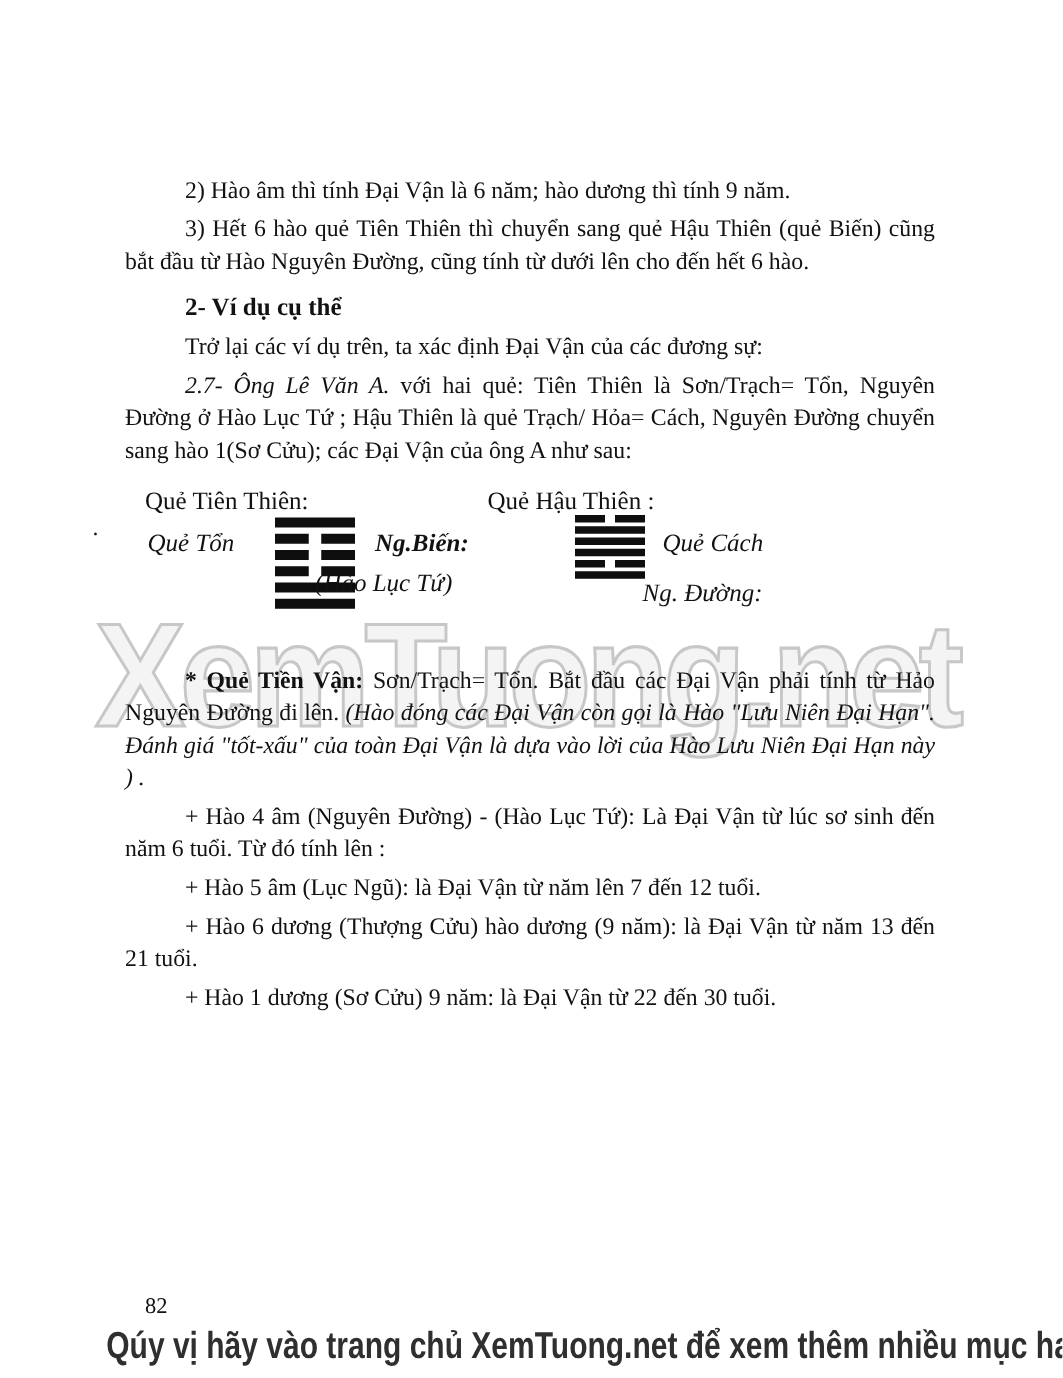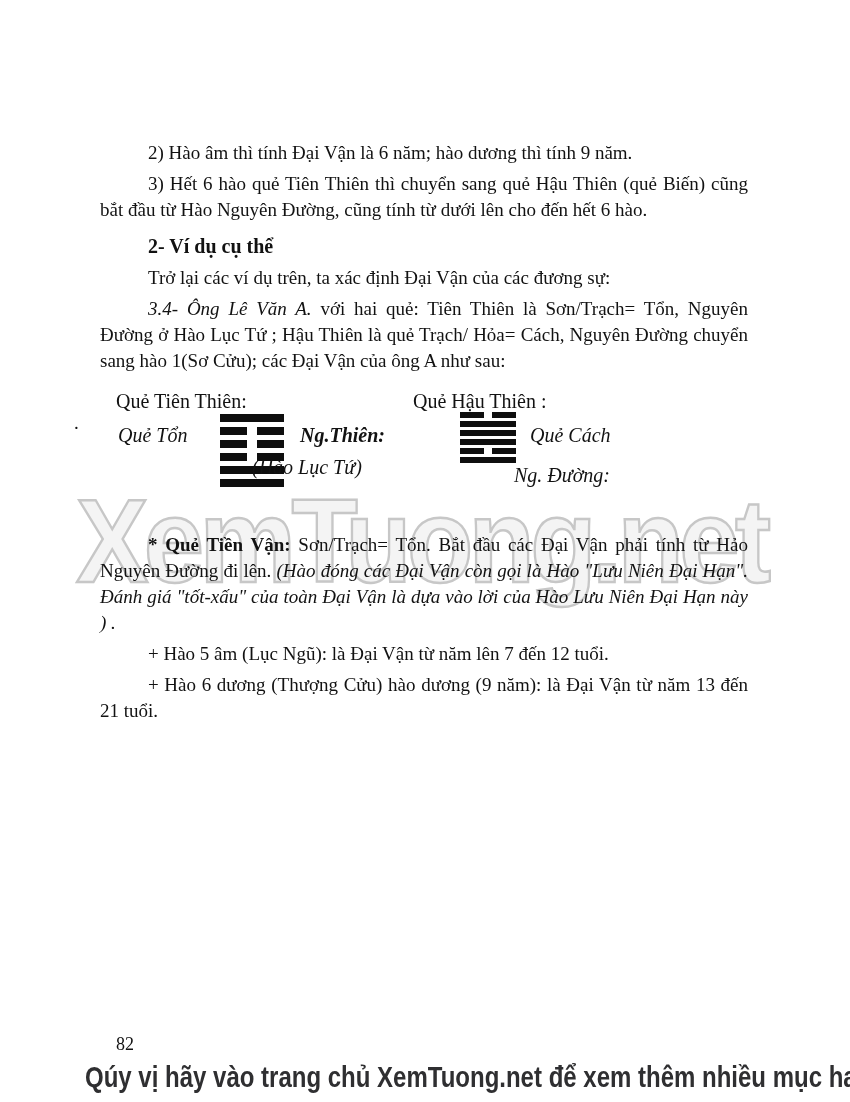--- a/index.html
+++ b/index.html
@@ -53,21 +53,21 @@
   
   .figure{
     position:relative;
     height:144px;
     margin-top:14px;
     margin-bottom:0;
     font-size:20px;
   }
   .fig-abs{position:absolute;white-space:nowrap;}
   .hdr-left{left:16px;top:0;}
-  .hdr-right{left:290px;top:0;margin-left:23px;}
+  .hdr-right{left:290px;top:0;}
   .name-left{left:18px;top:34px;font-style:italic;}
   .nd-left{left:200px;top:34px;font-style:italic;font-weight:bold;}
   .note-left{left:152px;top:66px;font-style:italic;}
   .name-right{left:430px;top:34px;font-style:italic;text-align:center;}
   .nd-right{left:414px;top:74px;font-style:italic;font-weight:normal;}
   .note-right{left:282px;top:106px;font-style:italic;}
   .hexagram{display:flex;flex-direction:column;}
   .hex-left{left:120px;top:26px;width:64px;}
   .hex-right{left:360px;top:24px;width:56px;}
   .hx-row{width:100%;}
@@ -111,21 +111,21 @@
   <div class="content">
 
     <p class="para">2) Hào âm thì tính Đại Vận là 6 năm; hào dương thì tính 9 năm.</p>
 
     <p class="para">3) Hết 6 hào quẻ Tiên Thiên thì chuyển sang quẻ Hậu Thiên (quẻ Biến) cũng bắt đầu từ Hào Nguyên Đường, cũng tính từ dưới lên cho đến hết 6 hào.</p>
 
     <p class="heading">2- Ví dụ cụ thể</p>
 
     <p class="para">Trở lại các ví dụ trên, ta xác định Đại Vận của các đương sự:</p>
 
-    <p class="para"><span class="it">3.4- Ông Lê Văn A.</span><span> với hai quẻ: Tiên Thiên là Sơn/Trạch= Tổn, Nguyên Đường ở Hào Lục Tứ ; Hậu Thiên là quẻ Trạch/ Hỏa= Cách, Nguyên Đường chuyển sang hào 1(Sơ Cửu); các Đại Vận của ông A như sau:</span></p>
+    <p class="para"><span class="it">2.7- Ông Lê Văn A.</span><span> với hai quẻ: Tiên Thiên là Sơn/Trạch= Tổn, Nguyên Đường ở Hào Lục Tứ ; Hậu Thiên là quẻ Trạch/ Hỏa= Cách, Nguyên Đường chuyển sang hào 1(Sơ Cửu); các Đại Vận của ông A như sau:</span></p>
 
     <div class="figure">
       <span class="fig-abs hdr-left">Quẻ Tiên Thiên:</span>
       <span class="fig-abs hdr-right">Quẻ Hậu Thiên :</span>
 
       <span class="fig-abs name-left">Quẻ Tổn</span>
       <div class="fig-abs hexagram hex-left">
           <div class="hx-row hx-solid"></div>
           <div class="hx-row hx-broken">
             <span></span>
@@ -135,21 +135,21 @@
             <span></span>
             <span></span>
           </div>
           <div class="hx-row hx-broken">
             <span></span>
             <span></span>
           </div>
           <div class="hx-row hx-solid"></div>
           <div class="hx-row hx-solid"></div>
         </div>
-      <span class="fig-abs nd-left">Ng.Thiên:</span>
+      <span class="fig-abs nd-left">Ng.Biến:</span>
       <span class="fig-abs note-left">(Hào Lục Tứ)</span>
 
       <div class="fig-abs hexagram hex-right">
           <div class="hx-row hx-broken">
             <span></span>
             <span></span>
           </div>
           <div class="hx-row hx-solid"></div>
           <div class="hx-row hx-solid"></div>
           <div class="hx-row hx-solid"></div>
@@ -159,26 +159,28 @@
           </div>
           <div class="hx-row hx-solid"></div>
         </div>
       <span class="fig-abs name-right">Quẻ Cách</span>
       <span class="fig-abs nd-right">Ng. Đường:</span>
     </div>
 
 
     <p class="para"><span class="bd">* Quẻ Tiền Vận:</span><span> Sơn/Trạch= Tổn. Bắt đầu các Đại Vận phải tính từ Hảo Nguyên Đường đi lên. </span><span class="it">(Hào đóng các Đại Vận còn gọi là Hào "Lưu Niên Đại Hạn". Đánh giá "tốt-xấu" của toàn Đại Vận là dựa vào lời của Hào Lưu Niên Đại Hạn này ) .</span></p>
 
+    <p class="para">+ Hào 4 âm (Nguyên Đường) - (Hào Lục Tứ): Là Đại Vận từ lúc sơ sinh đến năm 6 tuổi. Từ đó tính lên :</p>
 
     <p class="para">+ Hào 5 âm (Lục Ngũ): là Đại Vận từ năm lên 7 đến 12 tuổi.</p>
 
     <p class="para">+ Hào 6 dương (Thượng Cửu) hào dương (9 năm): là Đại Vận từ năm 13 đến 21 tuổi.</p>
 
 
+    <p class="para">+ Hào 1 dương (Sơ Cửu) 9 năm: là Đại Vận từ 22 đến 30 tuổi.</p>
 
   </div>
 
   <span class="stray">.</span>
 
   <div class="page-number">82</div>
 
   <div class="footer">Qúy vị hãy vào trang chủ XemTuong.net để xem thêm nhiều mục hay khác</div>
 
 </div>

